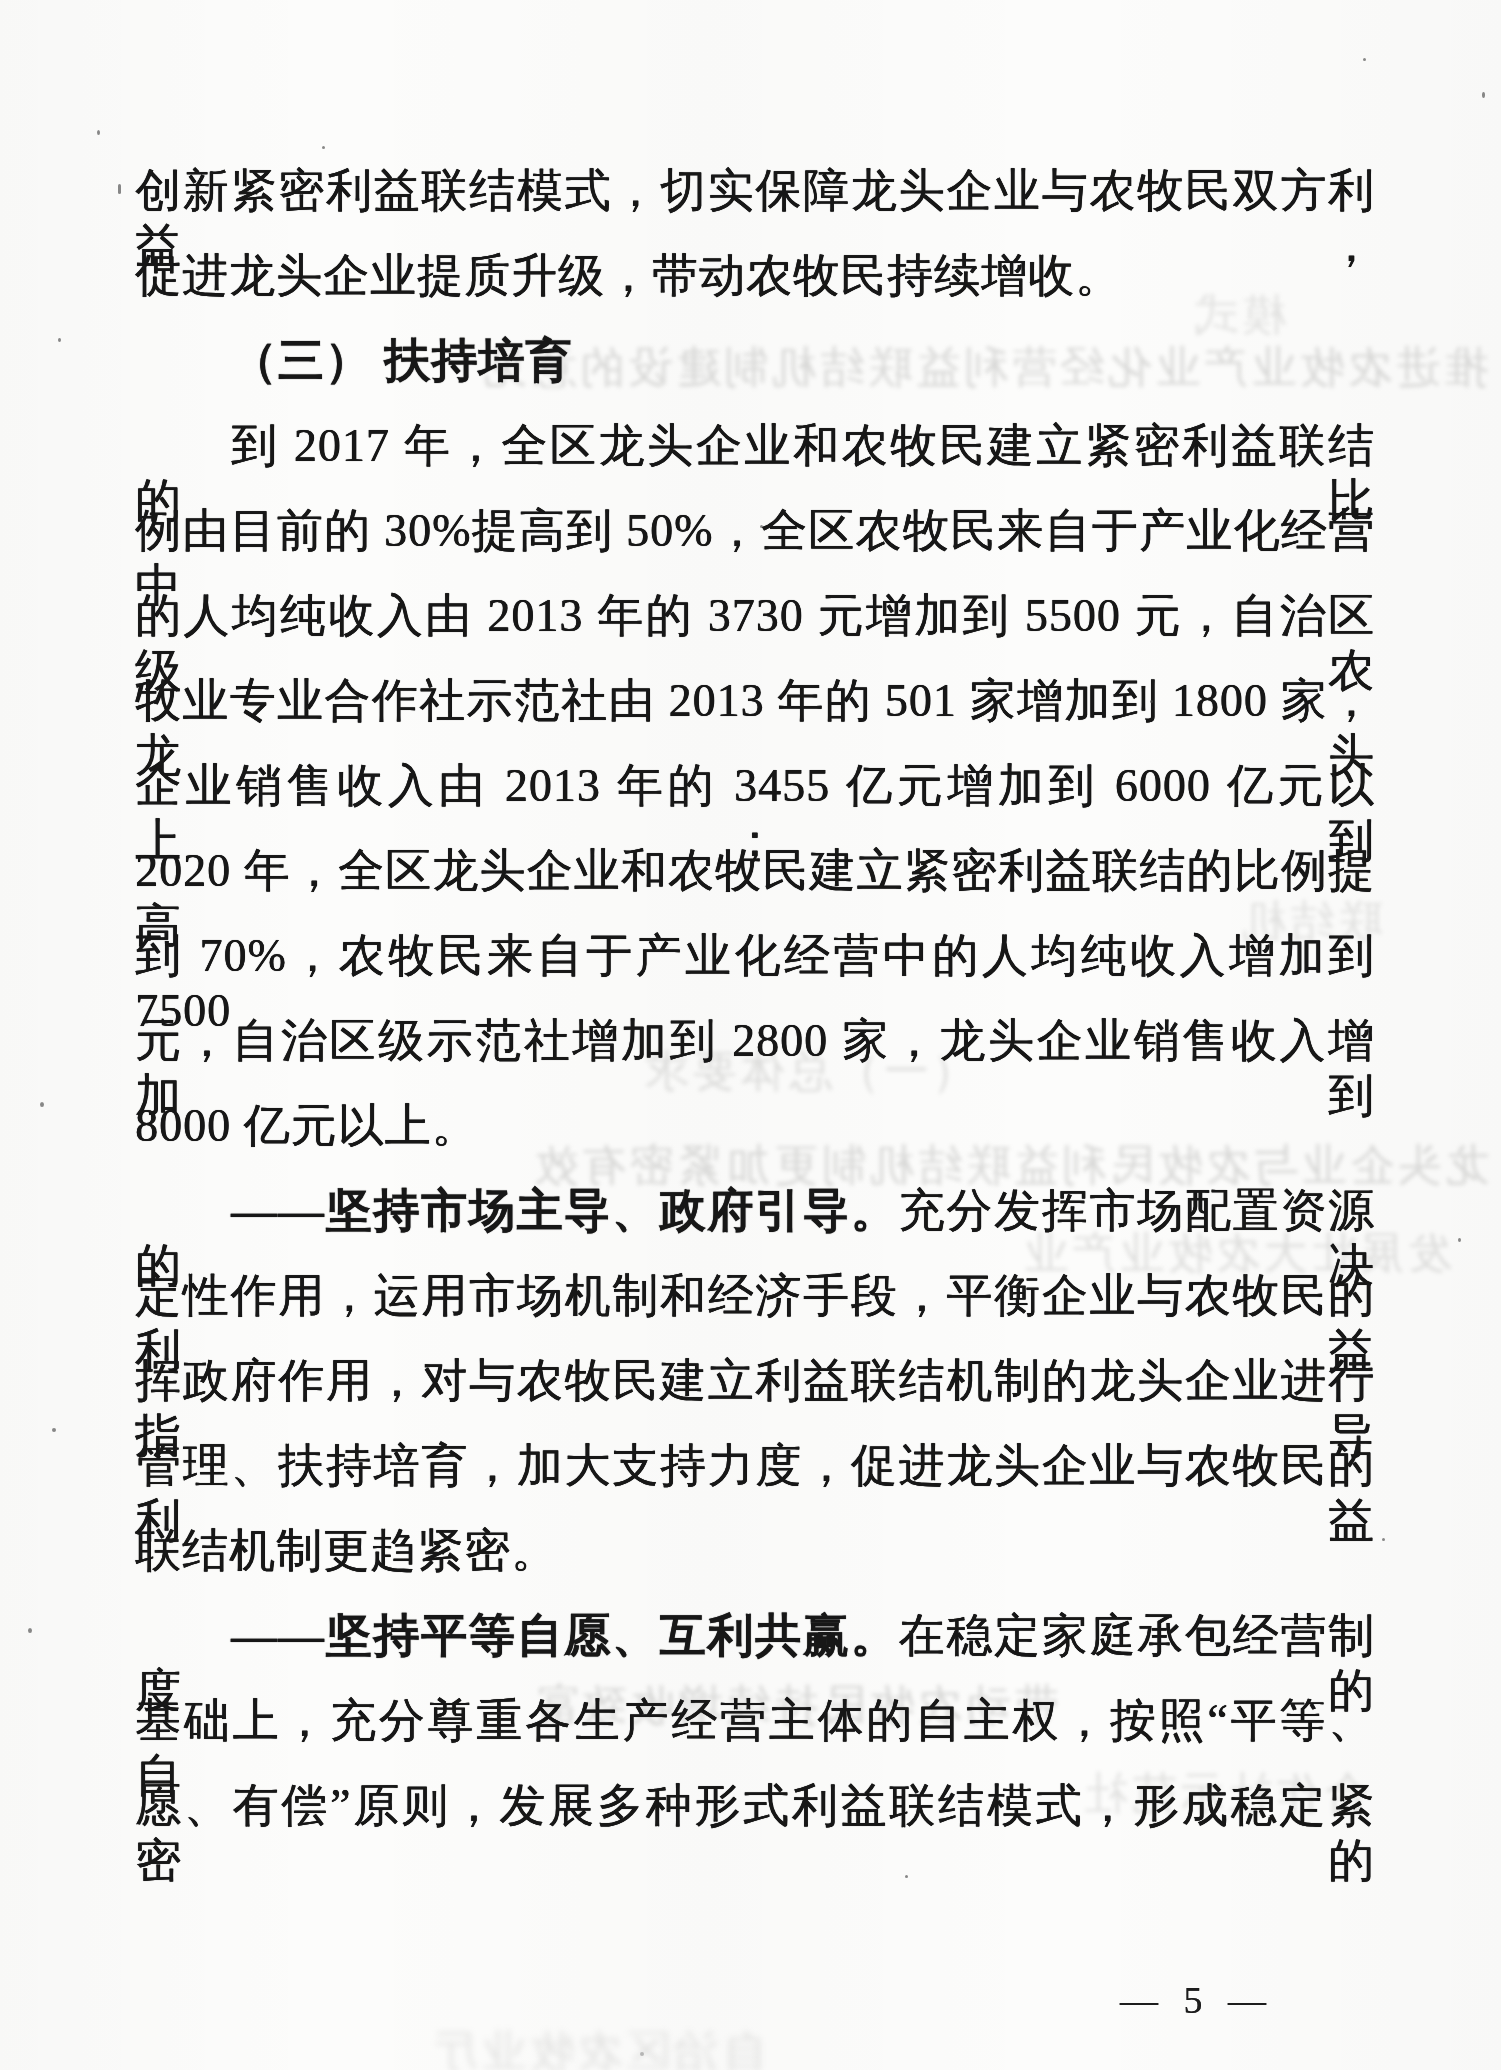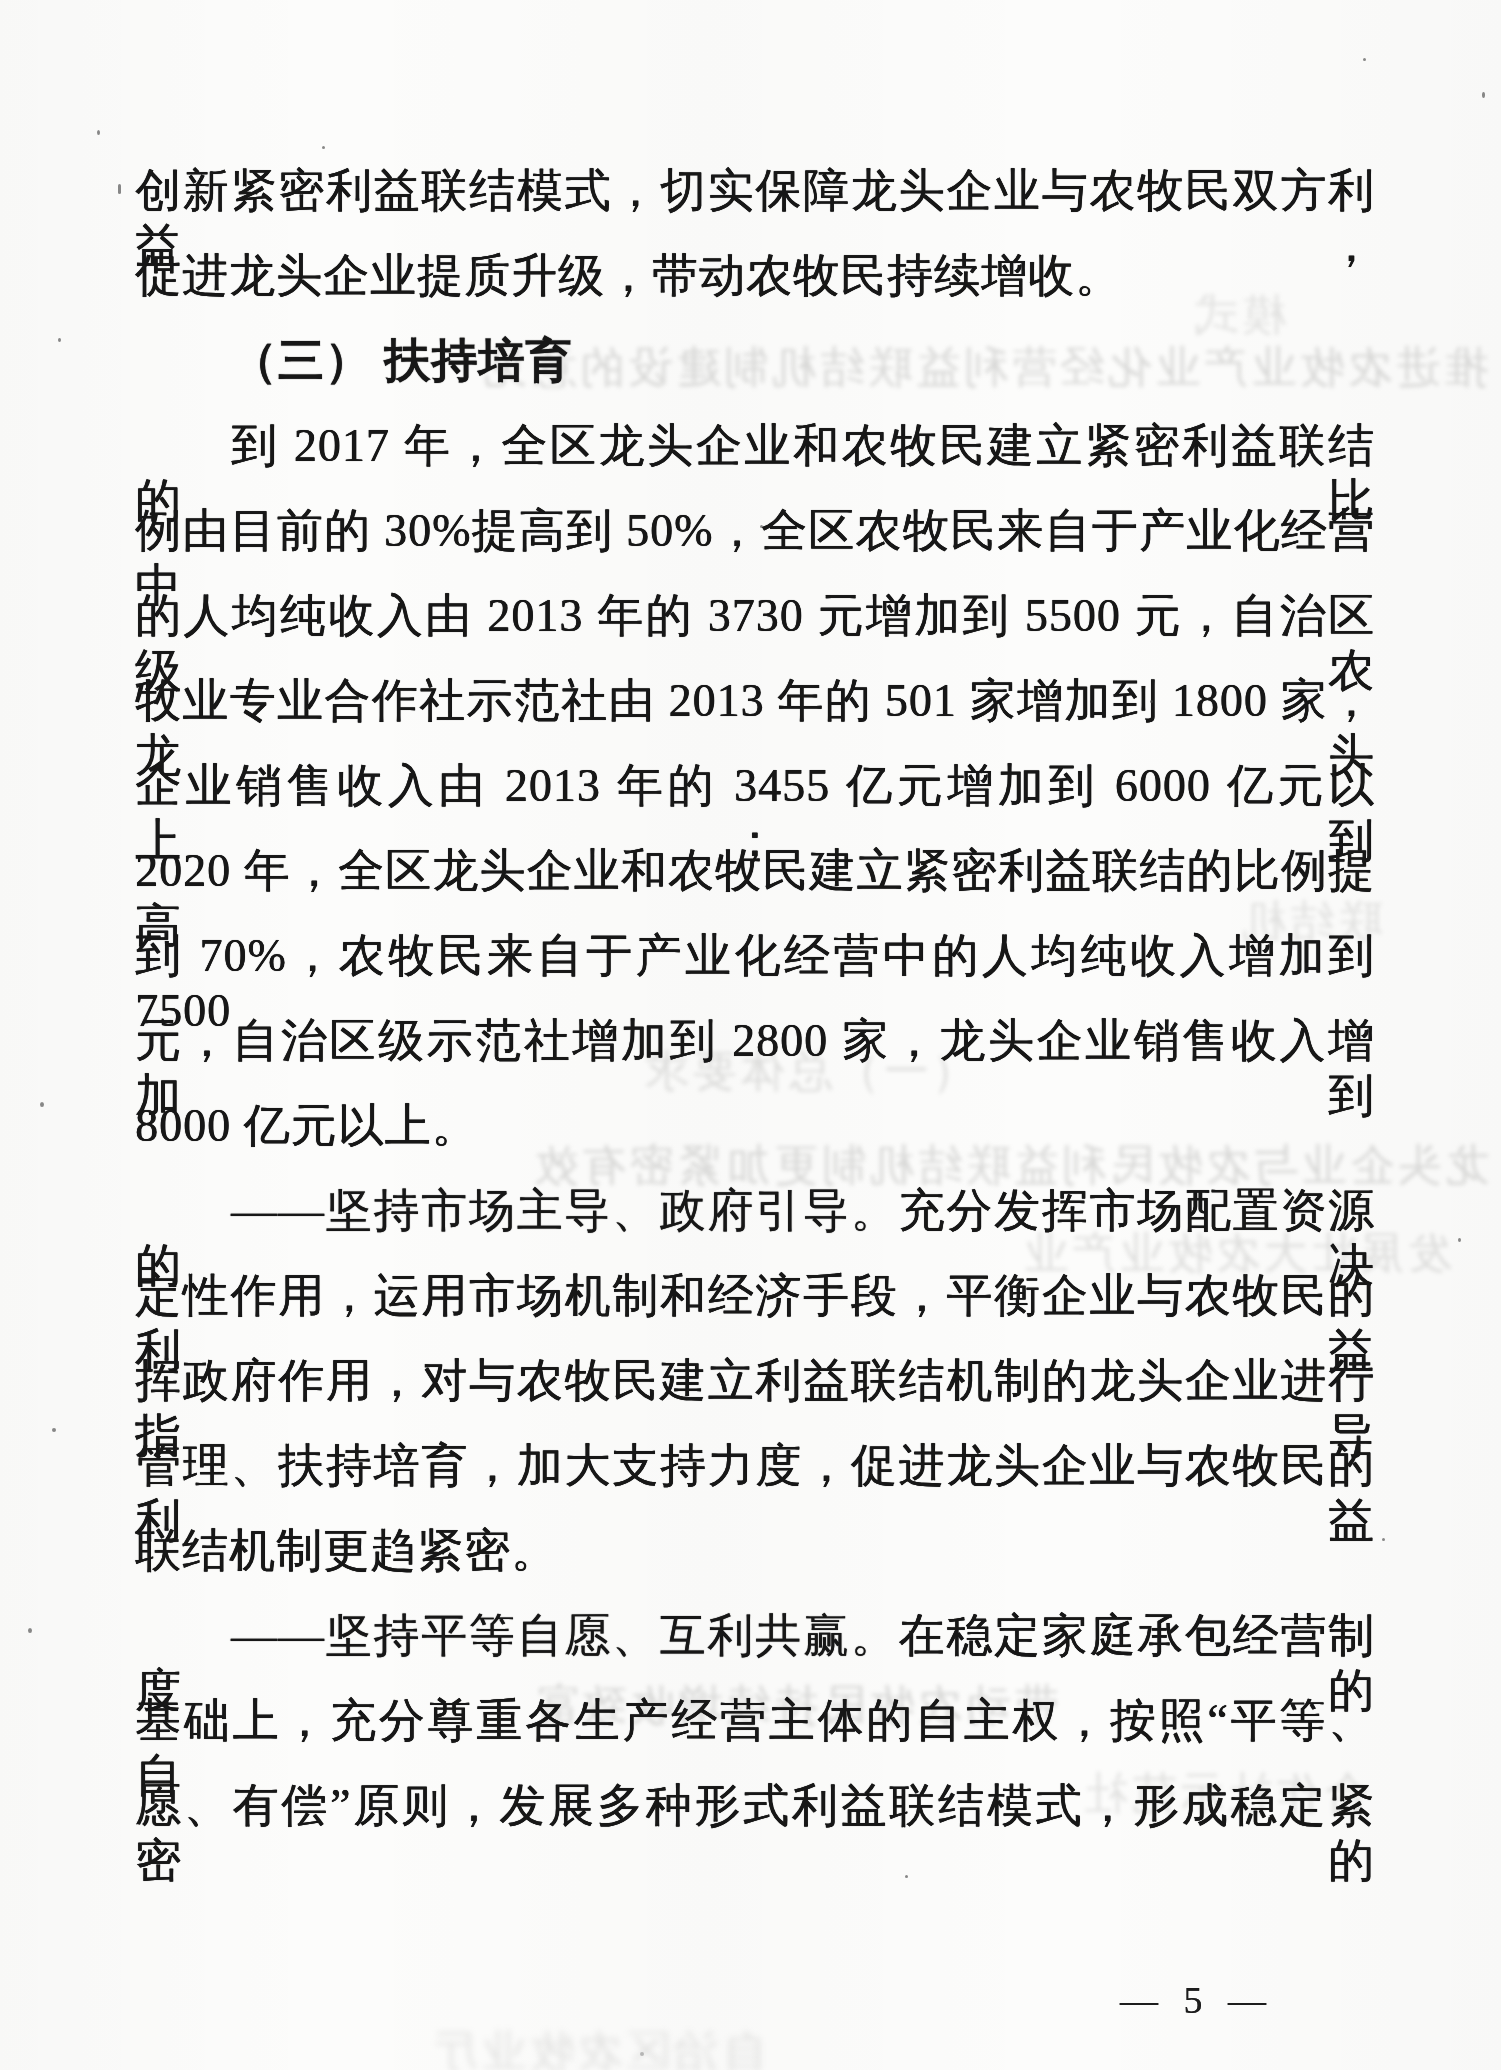--- a/index.html
+++ b/index.html
@@ -27,21 +27,21 @@
     color:#171717;
     text-shadow:0 0 0.7px currentColor, 0.4px 0 0 currentColor;
   }
   .line.fill{
     white-space:normal;
     text-align:justify;
     text-align-last:justify;
   }
   .line.indent{text-indent:96px;}
   .line.bold{font-weight:bold;text-shadow:0 0 1px currentColor;}
-  .lead{font-weight:normal;text-shadow:0 0 0.9px currentColor;}
+  .lead{font-weight:bold;text-shadow:0 0 0.9px currentColor;}
   
   .page-number{
     position:absolute;top:1978px;left:1120px;width:260px;
     font-size:38px;letter-spacing:8px;color:#1d1d1d;
     text-shadow:0 0 0.6px currentColor;
   }
   
   .bt{
     position:absolute;white-space:nowrap;
     font-size:44px;line-height:52px;

